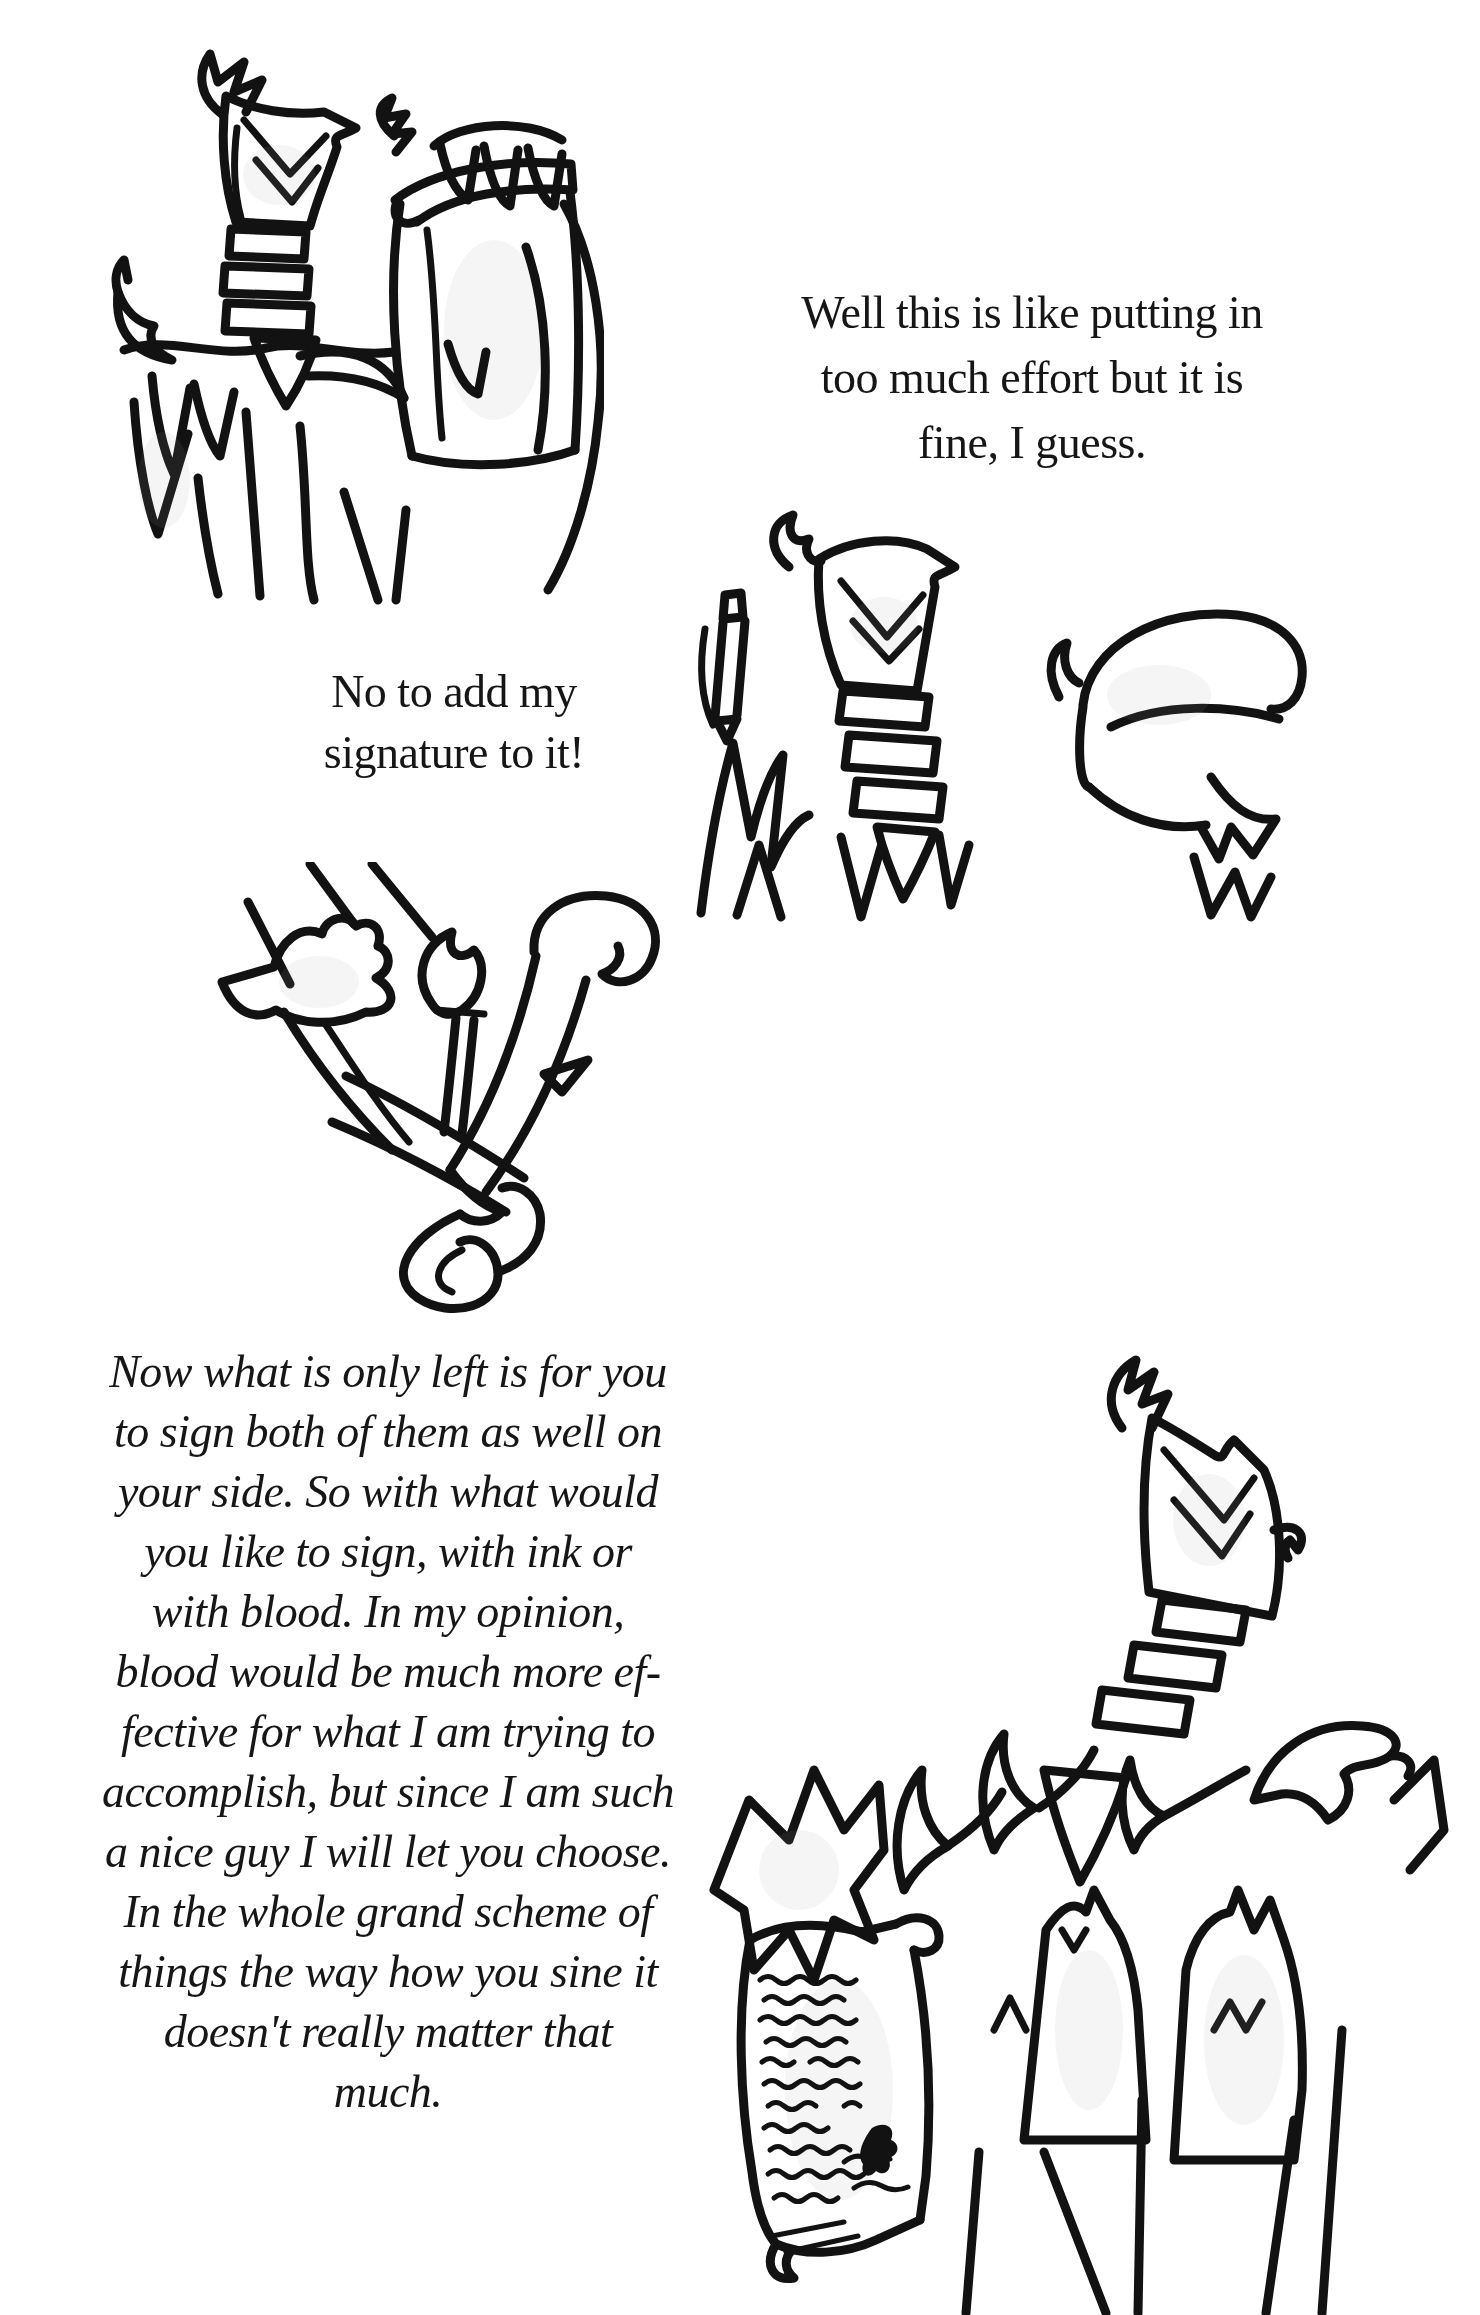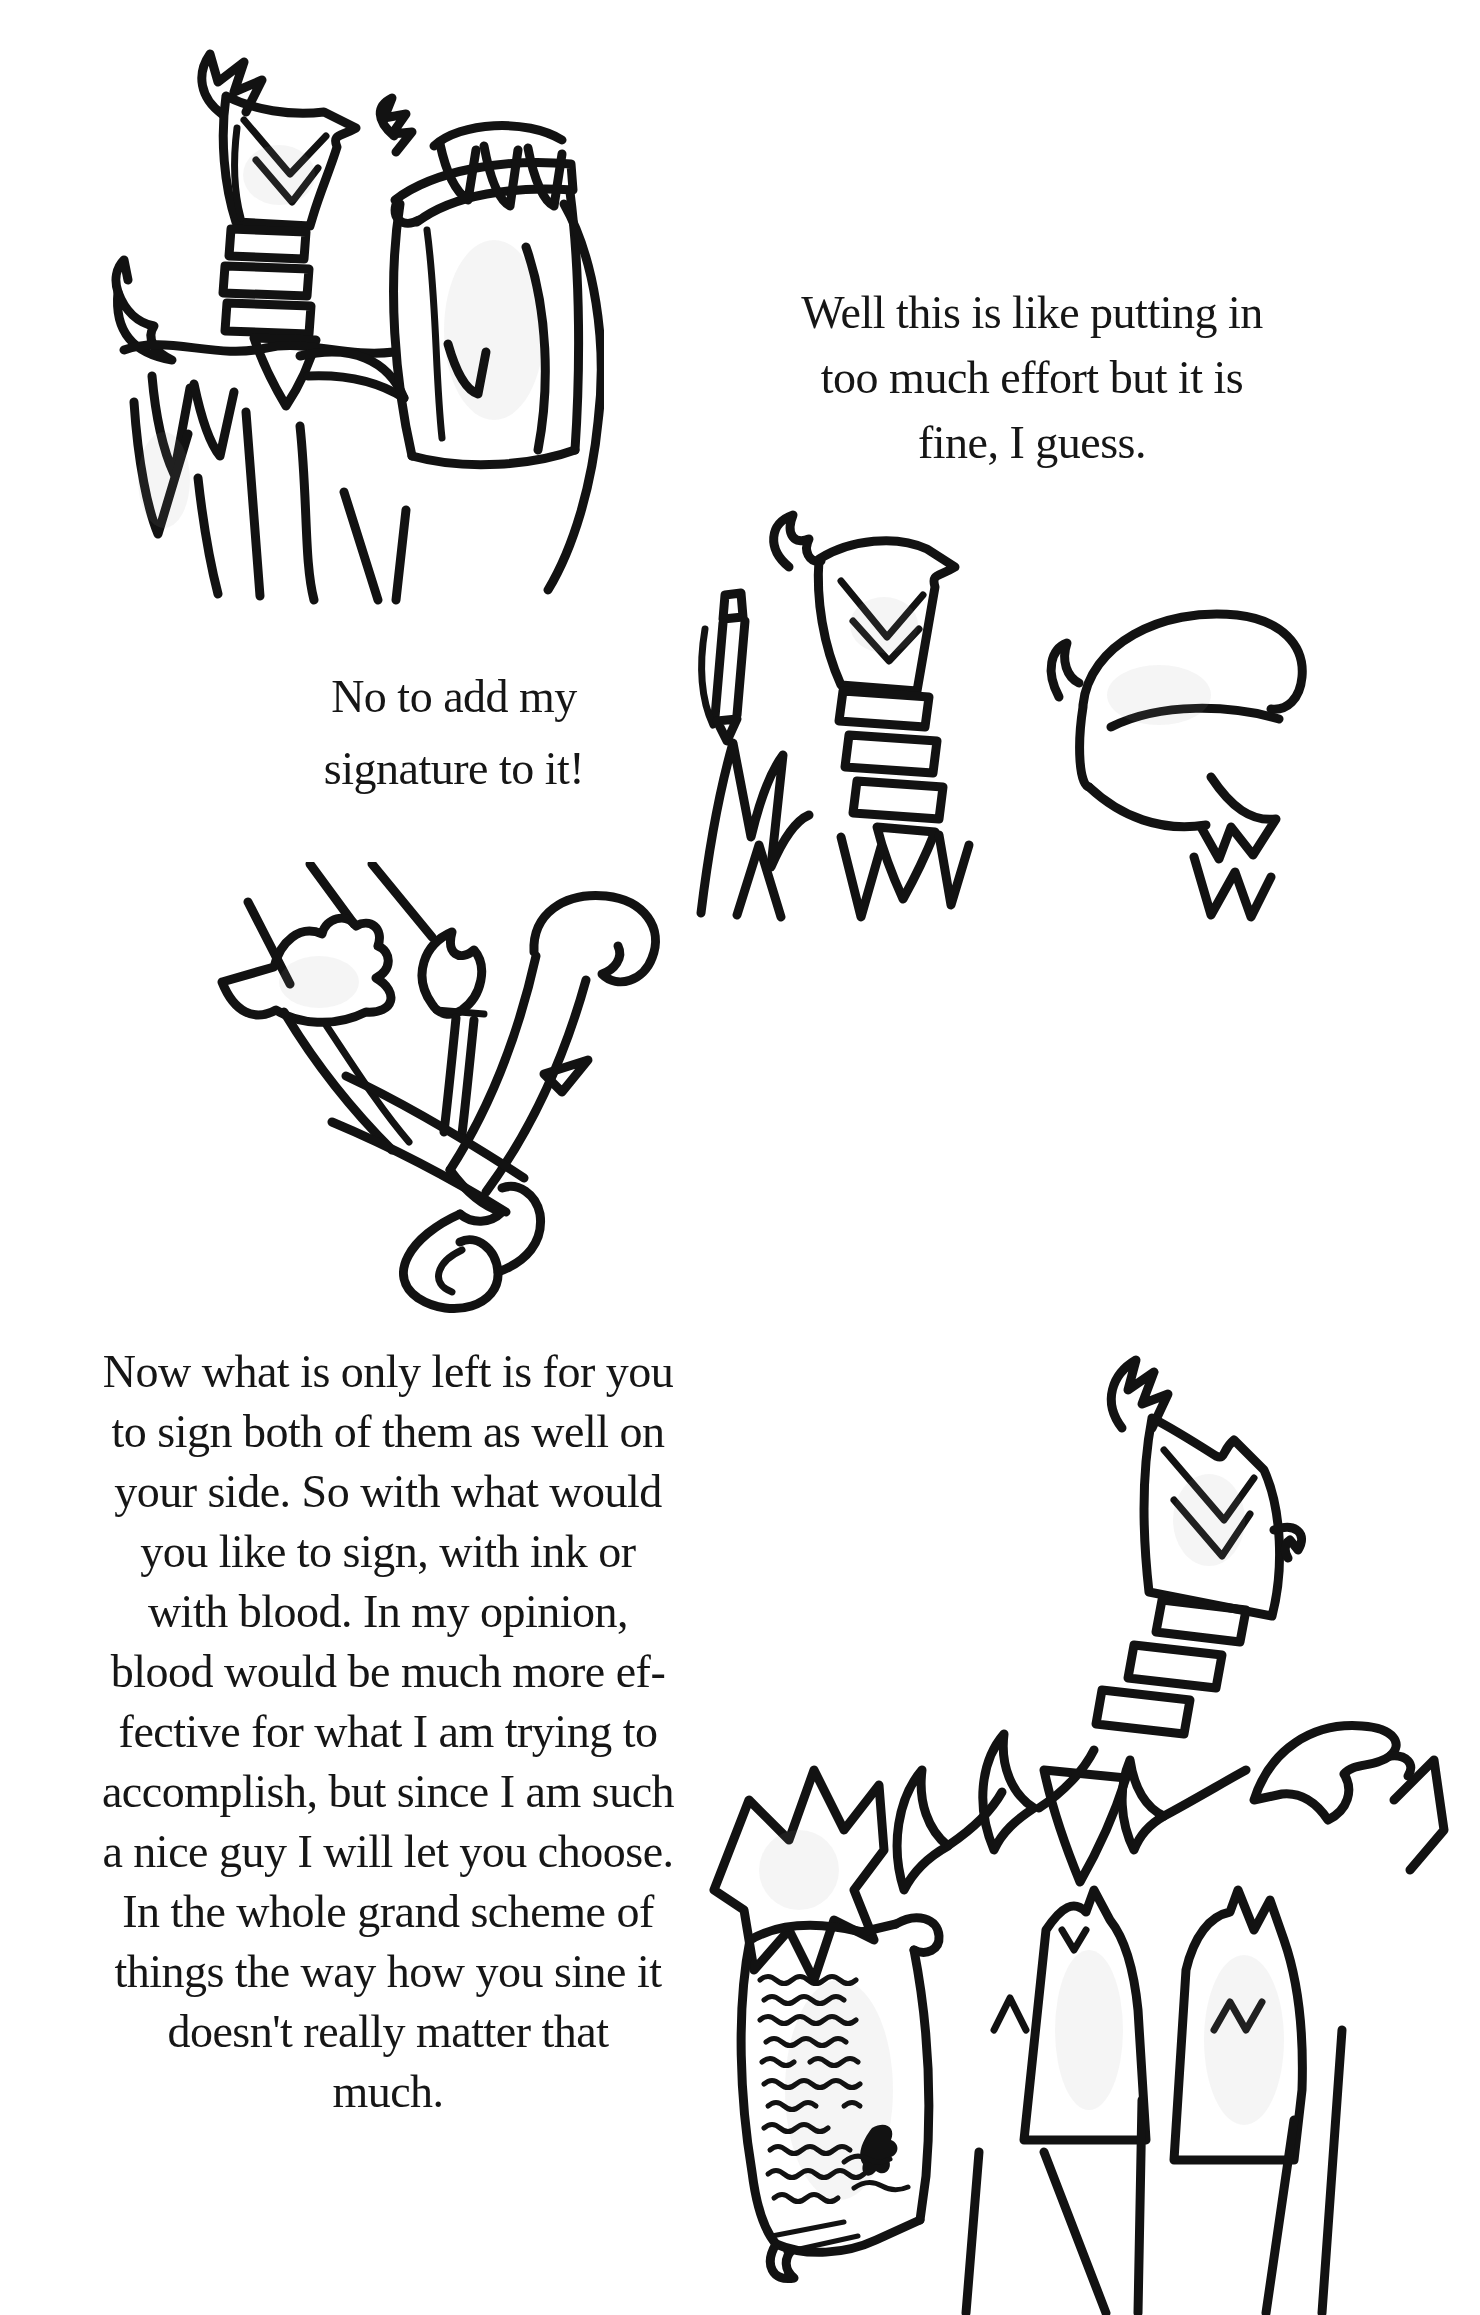--- a/index.html
+++ b/index.html
@@ -1,23 +1,23 @@
 <!DOCTYPE html>
 <html><head>
 <meta charset="utf-8">
 <style>
   html,body{margin:0;padding:0;background:#ffffff;}
   .page{position:relative;width:1480px;height:2315px;background:#ffffff;overflow:hidden;
         font-family:"Liberation Serif","DejaVu Serif",serif;margin-left:24px;}
   .speech{position:absolute;color:#161616;text-align:center;white-space:pre-line;
           font-size:46px;letter-spacing:-0.5px;}
   #speech1{left:708px;top:280px;width:600px;line-height:65px;}
-  #speech2{left:180px;top:661px;width:500px;line-height:72px;}
+  #speech2{left:180px;top:661px;width:500px;line-height:61px;}
   #speech3{left:607px;top:1064px;width:600px;line-height:59px;}
-  #speech4{left:34px;top:1342px;width:660px;line-height:60px;}
+  #speech4{left:34px;top:1342px;width:660px;line-height:60px;font-style:italic;}
   .drawing{position:absolute;}
   #drawing1{left:70px;top:40px;}
   #drawing2{left:665px;top:485px;}
   #drawing3{left:190px;top:862px;}
   #drawing4{left:670px;top:1330px;}
   svg path, svg line{fill:none;stroke:#121212;stroke-width:9;stroke-linecap:round;stroke-linejoin:round;}
   svg .mid{stroke-width:7;}
   svg .thin{stroke-width:5;}
   svg .ink-fill{fill:#121212;stroke:none;}
   svg .shade{fill:#9a9a9a;opacity:0.10;stroke:none;}

